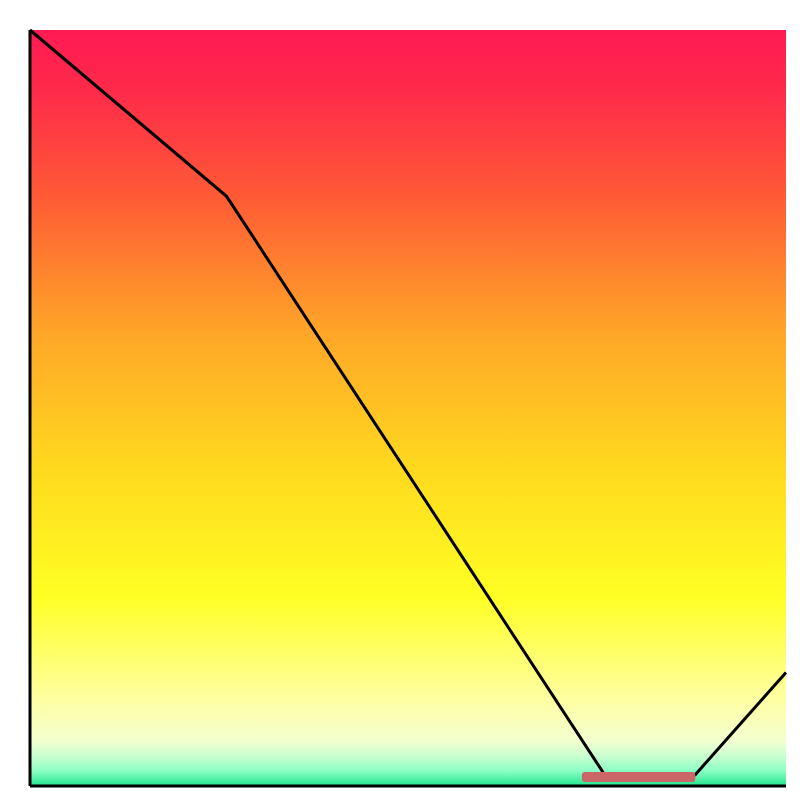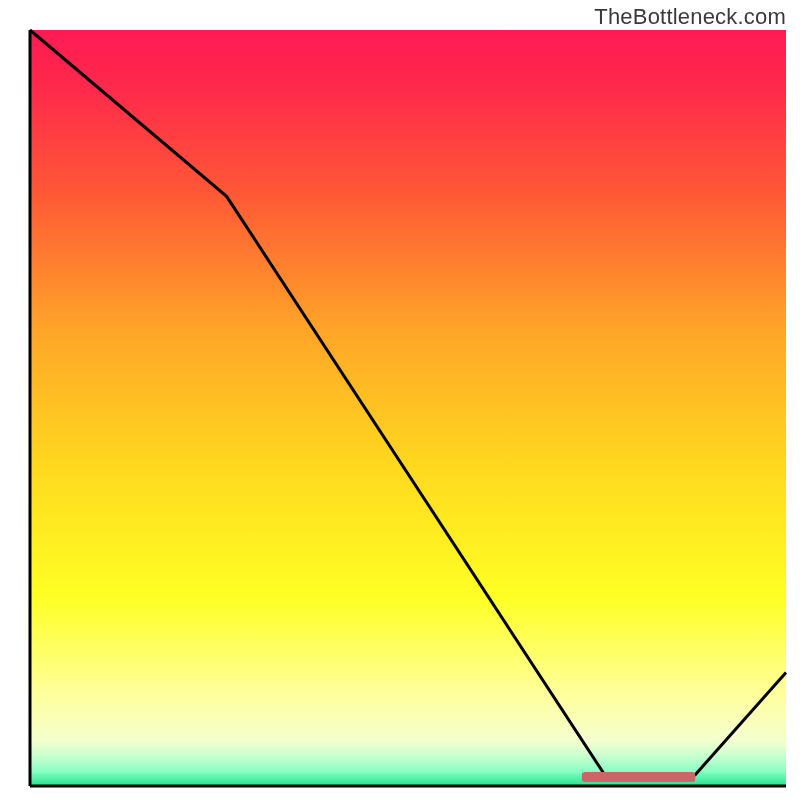--- a/index.html
+++ b/index.html
@@ -27,21 +27,20 @@
   svg.chart {
     position: absolute;
     top: 0;
     left: 0;
   }
 </style>
 </head>
 <body>
 
 <div class="container">
-  <div class="watermark">TheBottleneck.com</div>
 
   <svg class="chart" width="800" height="800">
     <defs>
       <linearGradient id="bg-grad" x1="0" y1="0" x2="0" y2="1">
       <stop offset="0%" stop-color="#ff1a53"></stop>
           <stop offset="8%" stop-color="#ff2a4a"></stop>
           <stop offset="22%" stop-color="#ff5a35"></stop>
           <stop offset="40%" stop-color="#ffa628"></stop>
           <stop offset="58%" stop-color="#ffd91e"></stop>
           <stop offset="75%" stop-color="#ffff24"></stop>

